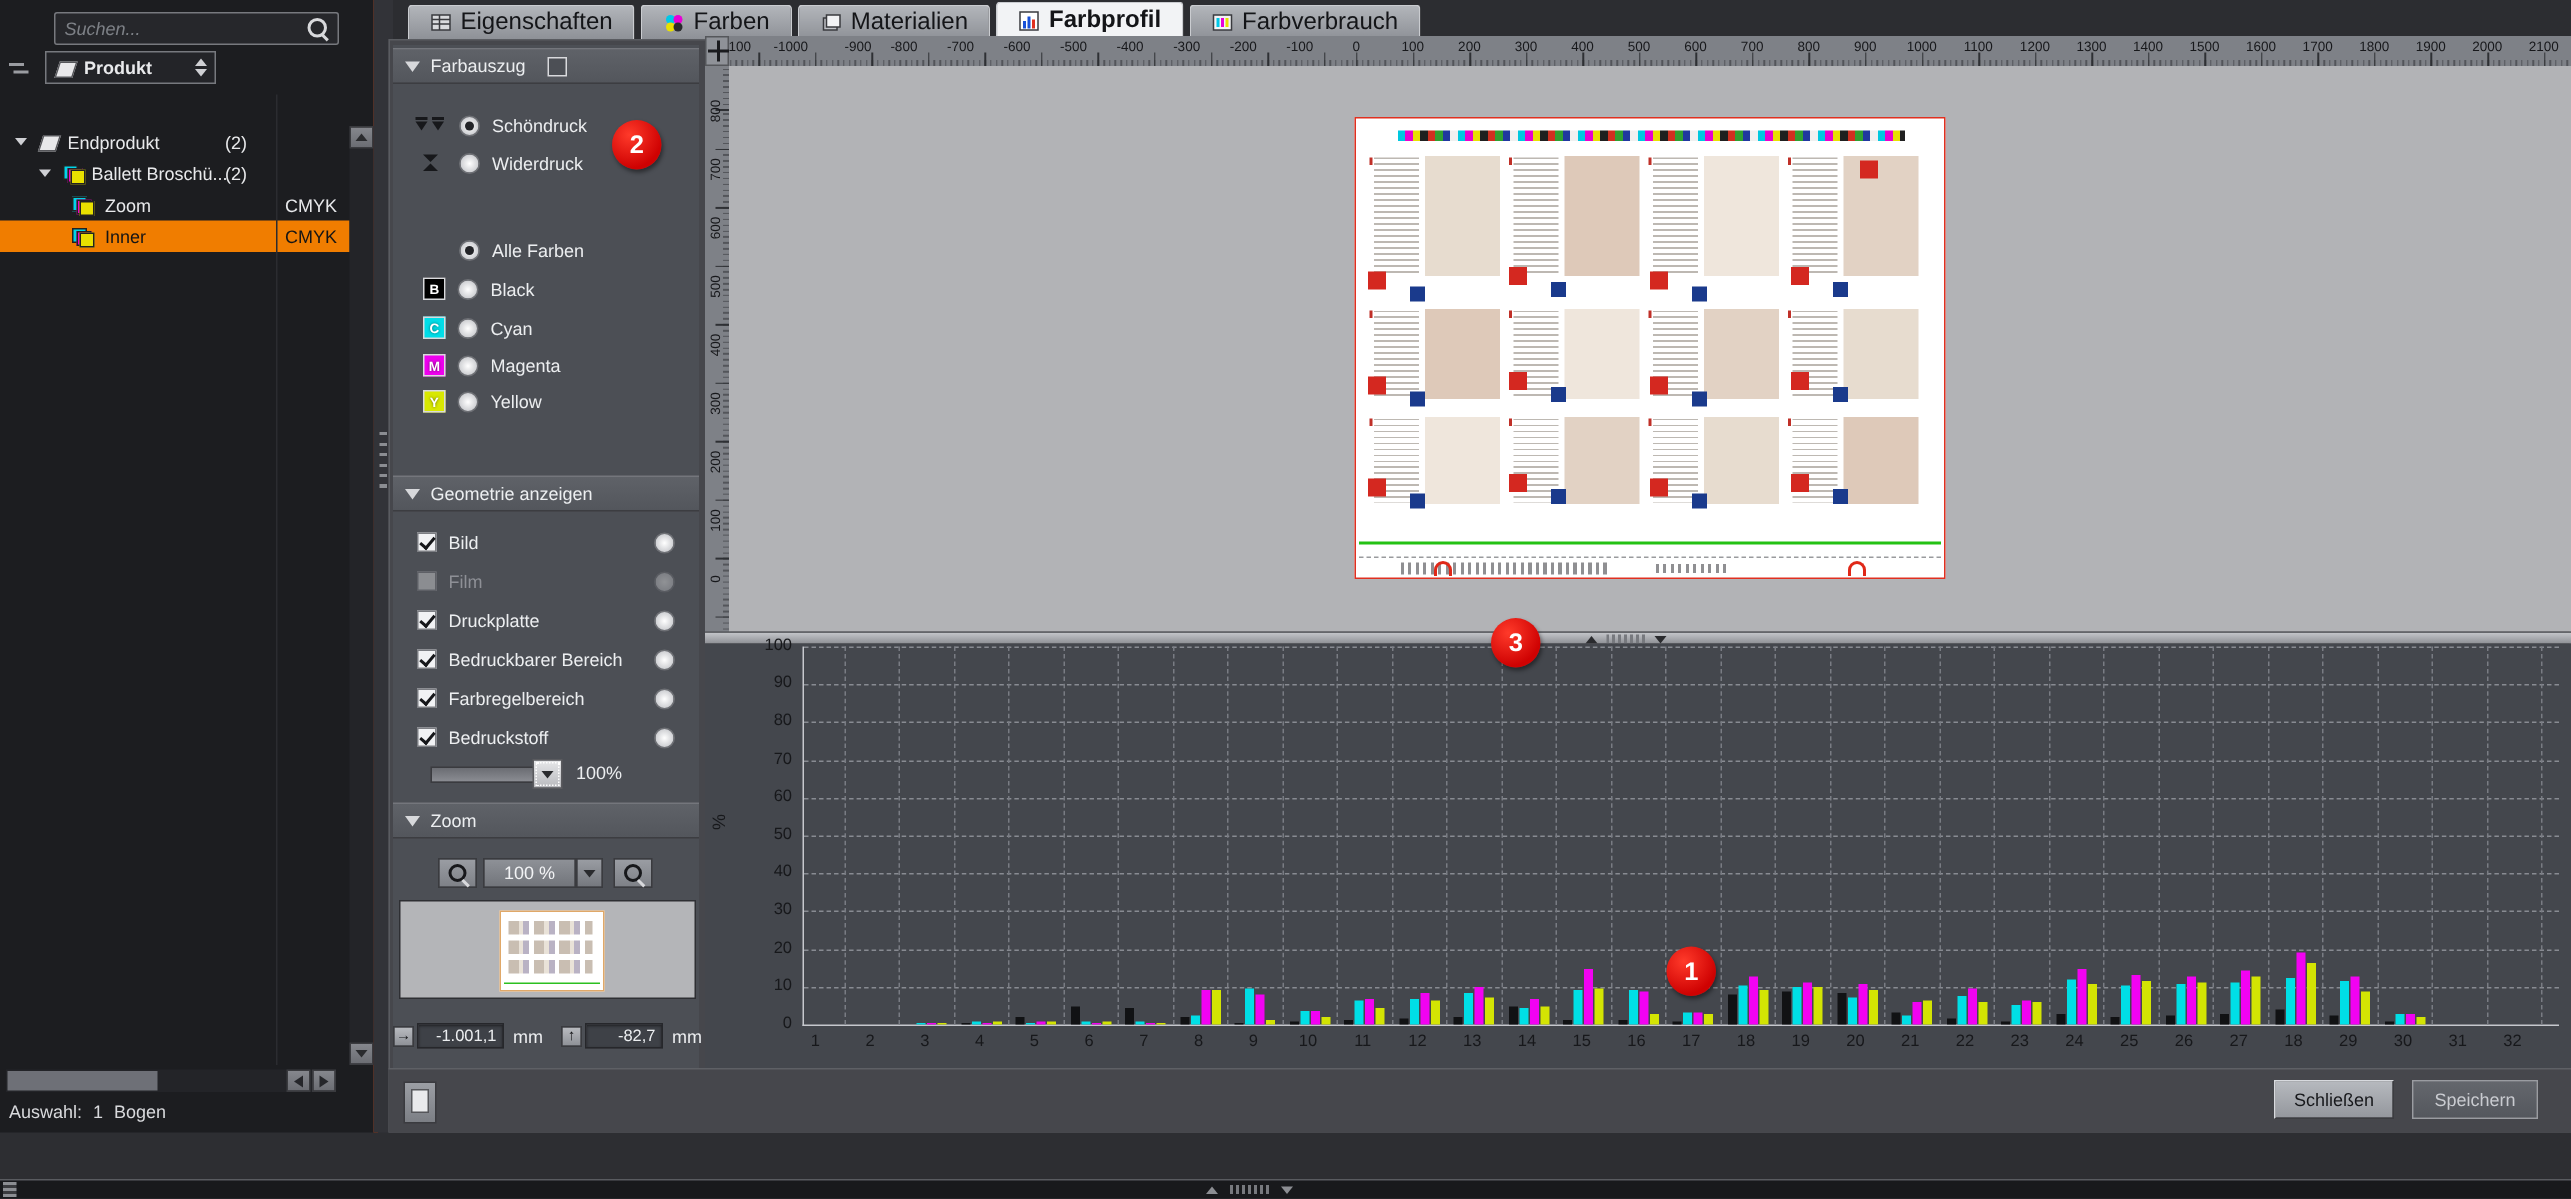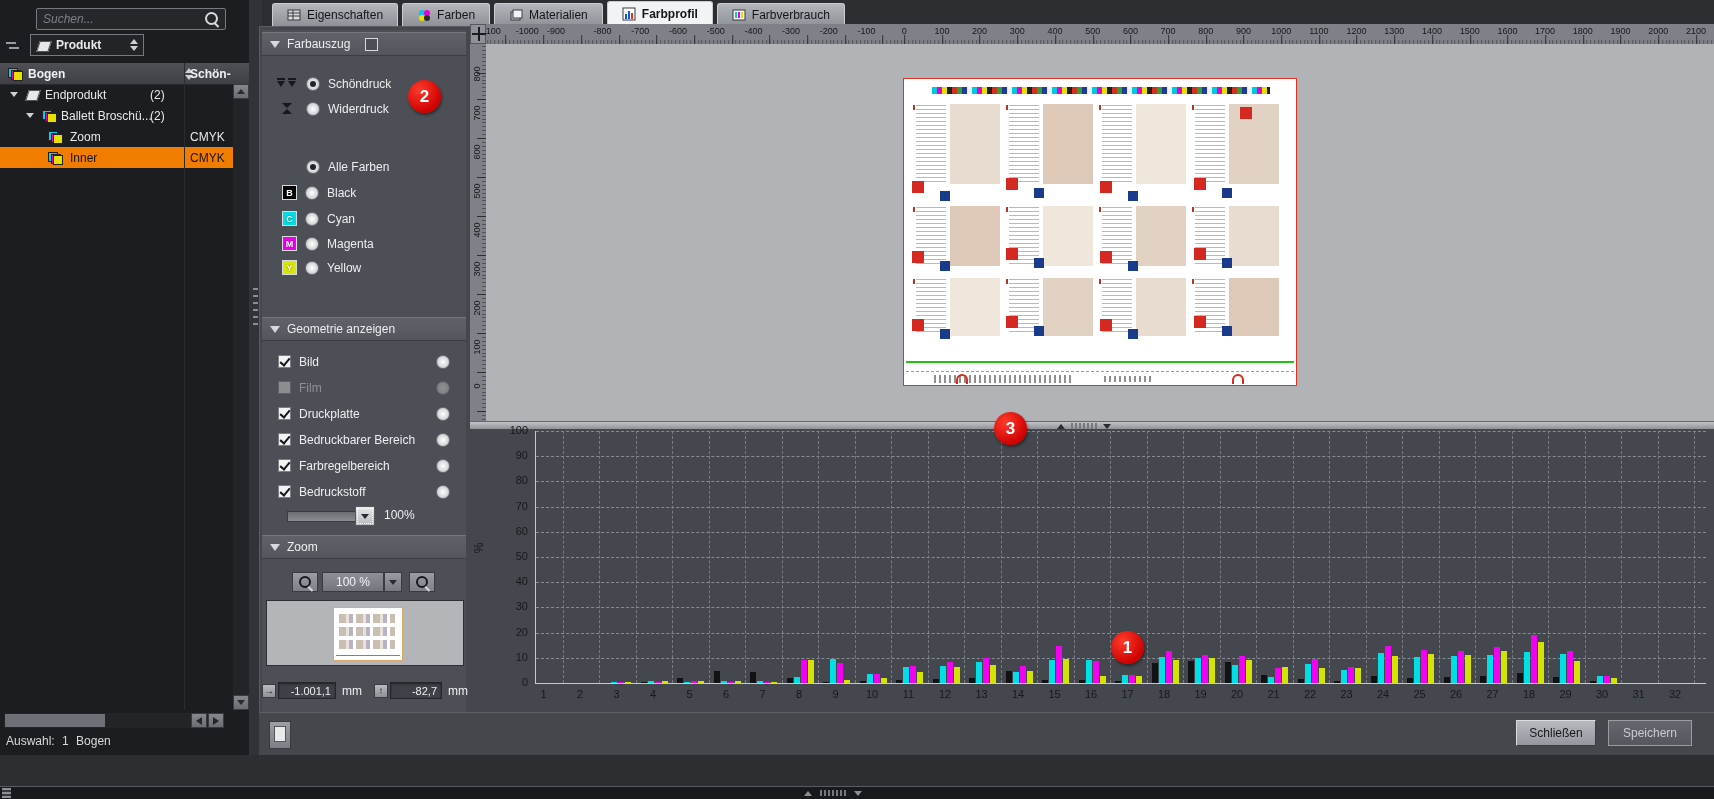--- a/index.html
+++ b/index.html
@@ -42,21 +42,21 @@
   .trow.sel{background:#f07d00;color:#151515;}
   .vsb{left:233px;top:84px;width:16px;height:626px;background:#232428;}
   .sbtn{position:absolute;width:16px;height:15px;background:linear-gradient(#85878d,#6b6d73);border:1px solid #3a3b3f;box-sizing:border-box;display:flex;align-items:center;justify-content:center;}
   .hsb{left:4px;top:713px;width:220px;height:15px;background:#232428;}
   .hsb .thumb{position:absolute;left:1px;top:1px;width:100px;height:13px;background:#6e7077;}
   .sel-status{left:6px;top:734px;color:#d8d9dc;font-size:12px;word-spacing:4px;}
   .panel-splitter{left:249px;top:0;width:13px;height:755px;background:#323338;}
   .grip{left:253px;top:288px;width:5px;height:40px;background:repeating-linear-gradient(#8b8d92 0 2px,transparent 2px 7px);}
   
   .tabbar{left:262px;top:0;width:1452px;height:26px;background:#2c2d31;display:flex;align-items:flex-end;gap:4px;padding-left:10px;box-sizing:border-box;}
-  .tab{height:22px;display:flex;align-items:center;gap:6px;padding:0 14px;background:linear-gradient(#b2b5ba,#8e9197);border:1px solid #caccd0;border-bottom:none;border-radius:3px 3px 0 0;color:#141518;font-size:12px;text-align:right;}
+  .tab{height:22px;display:flex;align-items:center;gap:6px;padding:0 14px;background:linear-gradient(#b2b5ba,#8e9197);border:1px solid #caccd0;border-bottom:none;border-radius:3px 3px 0 0;color:#141518;font-size:16px;text-align:right;}
   .tab.active{background:#f2f3f5;height:24px;font-weight:bold;}
   .tab svg{display:block;}
   
   .content-frame{left:259px;top:26px;width:1455px;height:729px;background:#46474c;border:1px solid #5a5c61;box-sizing:border-box;}
   
   .side-panel{left:262px;top:30px;width:204px;height:682px;background:#4c4f55;}
   .sec-hdr{position:absolute;left:0;width:204px;height:24px;background:linear-gradient(#5f6268,#53565c);border-top:1px solid #74767c;border-bottom:1px solid #3c3d41;display:flex;align-items:center;gap:7px;padding-left:8px;box-sizing:border-box;color:#eceef0;font-size:12px;}
   .radio{width:14px;height:14px;border-radius:50%;background:radial-gradient(#ffffff,#b9bbc0);border:1px solid #6e7075;box-sizing:border-box;position:relative;flex:none;}
   .radio.on::after{content:'';position:absolute;left:3px;top:3px;width:6px;height:6px;border-radius:50%;background:#232428;}
   .radio.dis{opacity:.38;}
@@ -148,33 +148,20 @@
     </div>
     <div class="abs produkt">
       <span class="sheet-ico"></span>
       <span class="lbl">Produkt</span>
       <span class="sortpair">
           <span class="u"></span>
           <span class="d"></span>
         </span>
     </div>
 
-    <div class="abs tree-hdr" style="display:flex;align-items:center;">
-      <span class="cmyk-ico" style="margin-left:8px;">
-          <i class="c1"></i>
-          <i class="c2"></i>
-          <i class="c3"></i>
-        </span>
-      <span style="margin-left:6px;">Bogen</span>
-      <span class="sortpair" style="margin-right:56px;">
-          <span class="u"></span>
-          <span class="d"></span>
-        </span>
-      <span style="position:absolute;left:190px;">Schön-</span>
-    </div>
 
     <div class="abs trow" style="top:84px;">
       <span class="tri tri-down-sm" style="margin-left:10px;"></span>
       <span class="sheet-ico" style="margin-left:8px;"></span>
       <span style="margin-left:6px;">Endprodukt</span>
       <span class="cnt">(2)</span>
     </div>
     <div class="abs trow" style="top:105px;">
       <span class="tri tri-down-sm" style="margin-left:26px;"></span>
       <span class="cmyk-ico" style="margin-left:8px;">
@@ -404,21 +391,21 @@
       <span class="coord-btn" style="left:112px;">↑</span>
       <span class="coord-field" style="left:128px;width:52px;text-align:right;">-82,7</span>
       <span class="coord-unit" style="left:186px;">mm</span>
     </div>
   </section>
 
   <div class="abs ruler-corner"></div>
   <div class="abs h-ruler" id="hruler">
       <span style="left: 3.5px;">-1100</span>
       <span style="left: 41.2px;">-1000</span>
-      <span style="left: 70px; text-align: right;">-900</span>
+      <span style="left: 86px; text-align: right;">-900</span>
       <span style="left: 116.6px;">-800</span>
       <span style="left: 154.3px;">-700</span>
       <span style="left: 192px;">-600</span>
       <span style="left: 229.7px;">-500</span>
       <span style="left: 267.4px;">-400</span>
       <span style="left: 305.1px;">-300</span>
       <span style="left: 342.8px;">-200</span>
       <span style="left: 380.5px;">-100</span>
       <span style="left: 418.2px;">0</span>
       <span style="left: 455.9px;">100</span>

